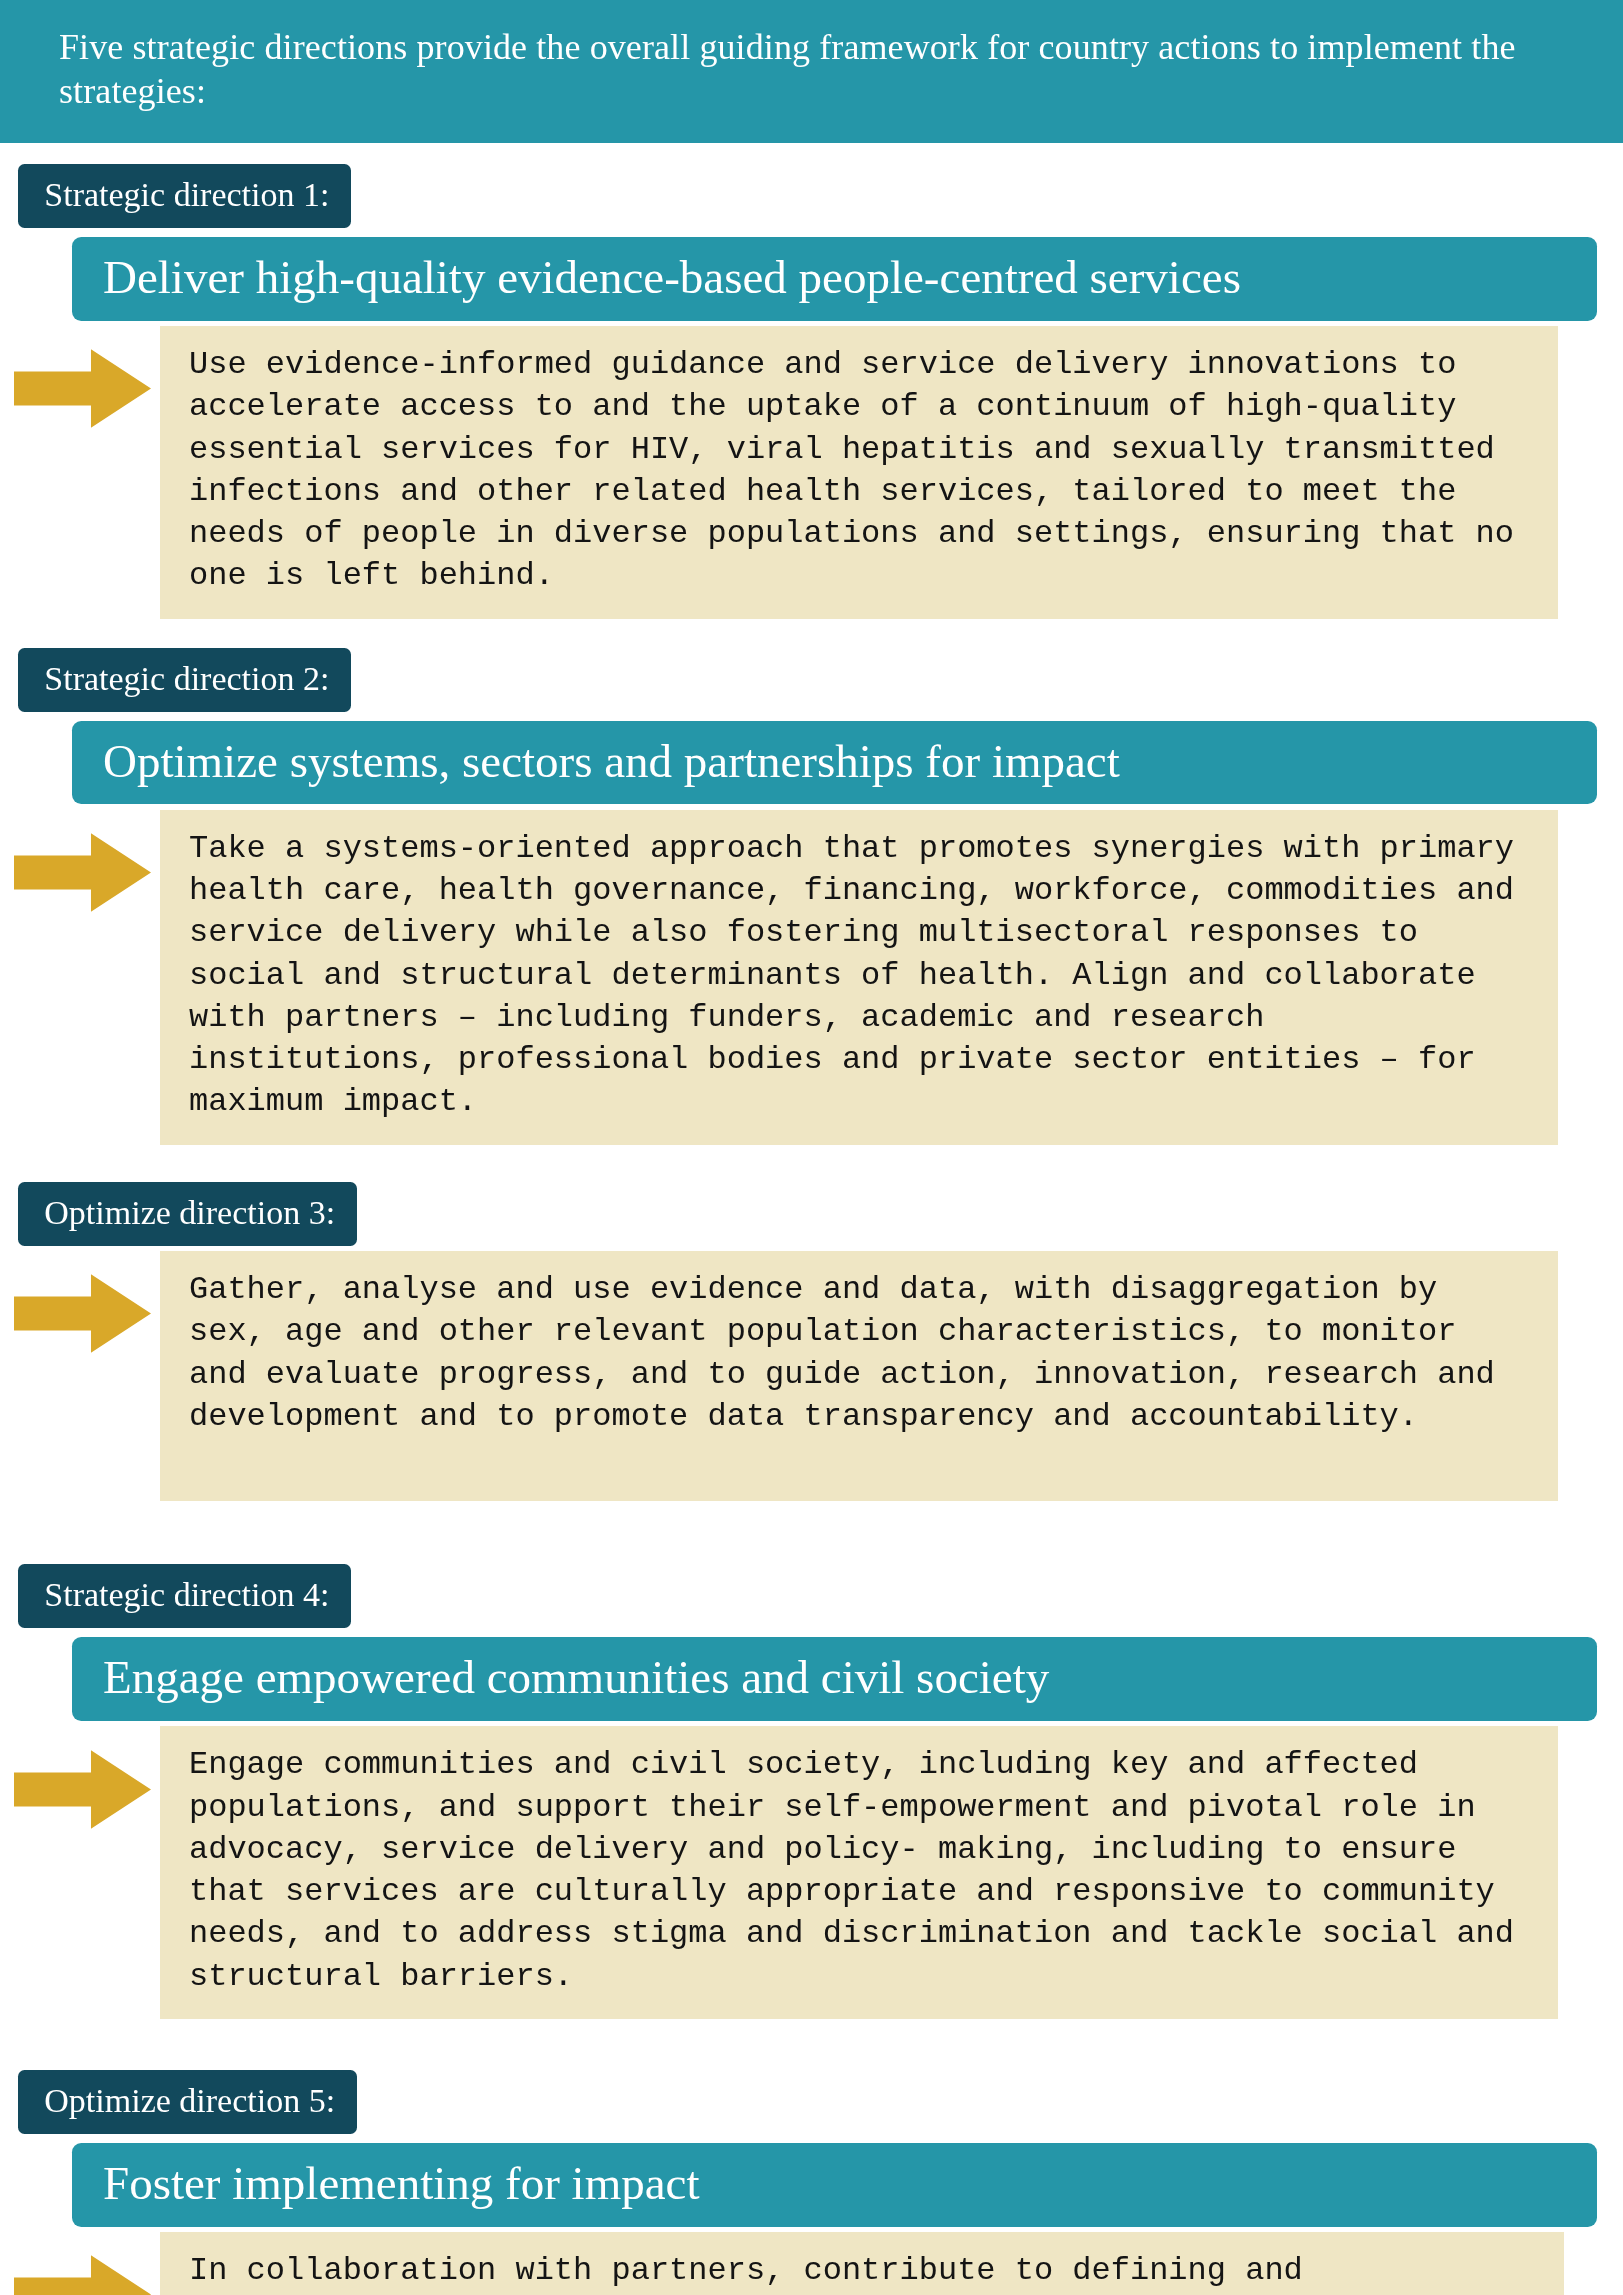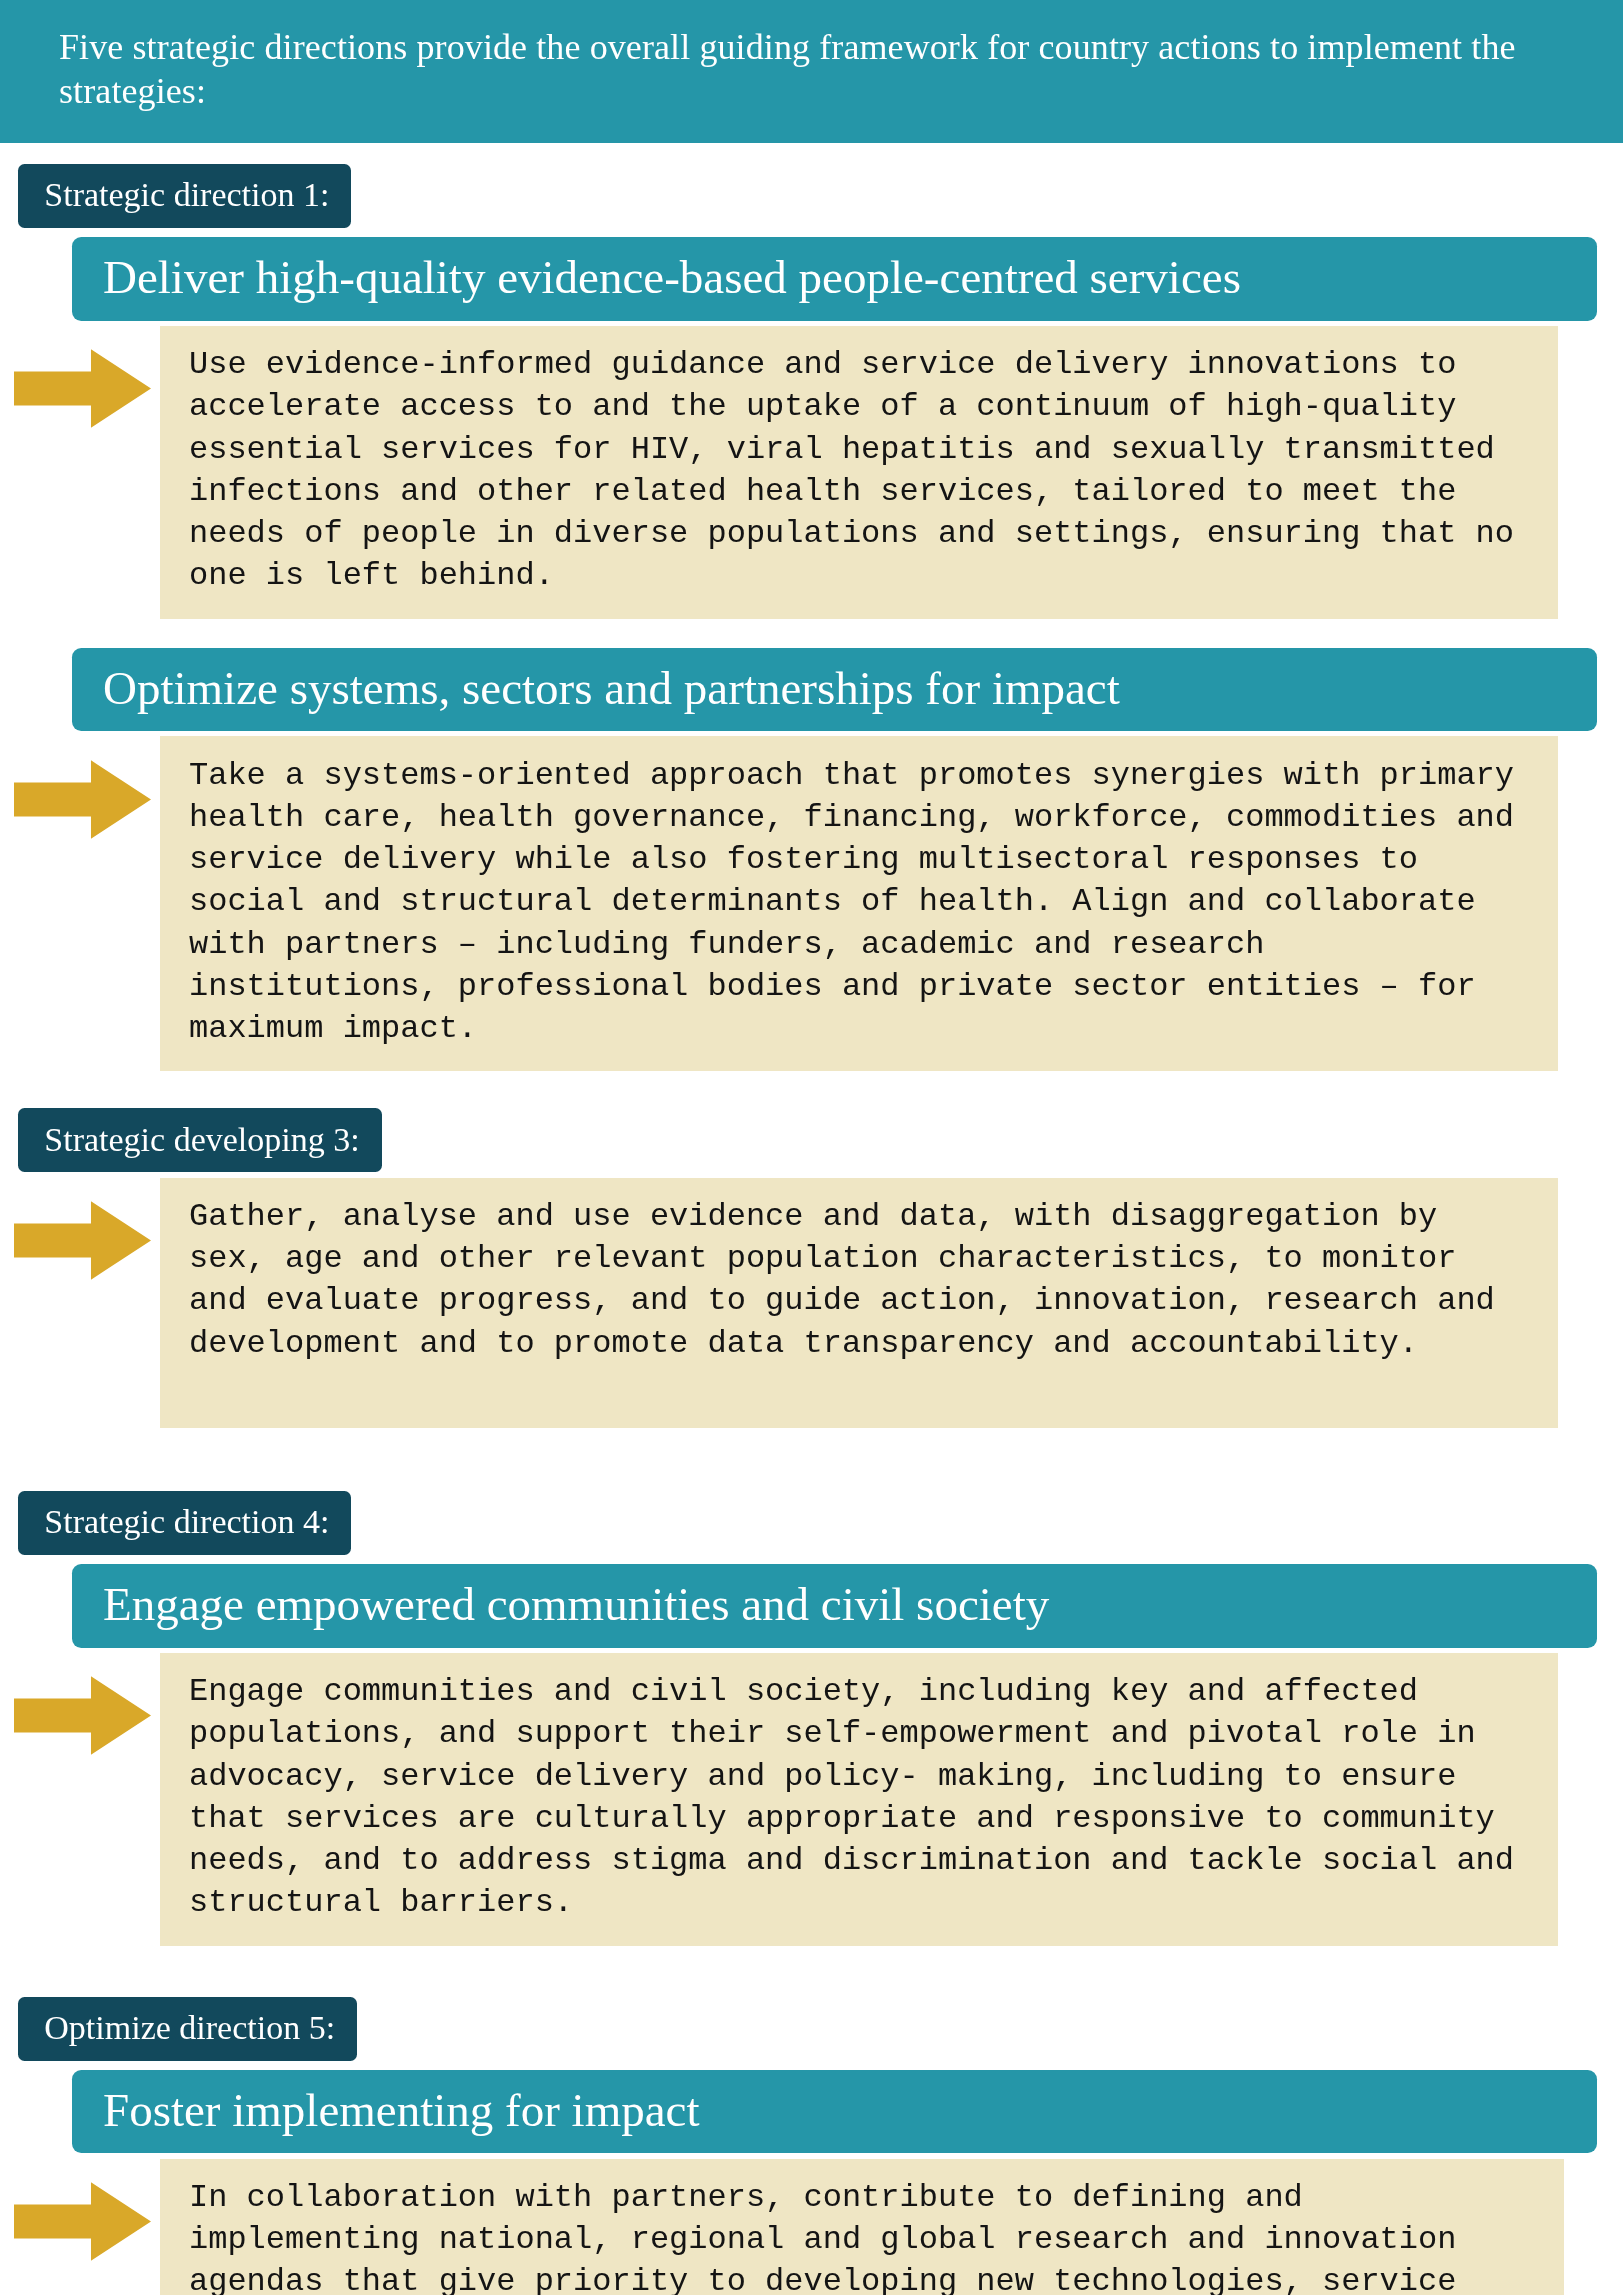--- a/index.html
+++ b/index.html
@@ -131,37 +131,38 @@
           <svg width="137" height="79" viewBox="0 0 210 120" aria-hidden="true">
             <polygon points="0,34 118,34 118,0 210,60 118,120 118,86 0,86" fill="#d9a829"></polygon>
           </svg>
         </span>
       </div>
       <div class="sd-text">Use evidence-informed guidance and service delivery innovations to accelerate access to and the uptake of a continuum of high-quality essential services for HIV, viral hepatitis and sexually transmitted infections and other related health services, tailored to meet the needs of people in diverse populations and settings, ensuring that no one is left behind.</div>
     </div>
   </div>
 
   <div class="block block-2">
+    <div class="sd-label">Strategic direction 2:</div>
     <div class="sd-title-row">
       <div class="sd-title">Optimize systems, sectors and partnerships for impact</div>
     </div>
     <div class="sd-body-row">
       <div class="arrow-cell">
         <span class="arrow">
           <svg width="137" height="79" viewBox="0 0 210 120" aria-hidden="true">
             <polygon points="0,34 118,34 118,0 210,60 118,120 118,86 0,86" fill="#d9a829"></polygon>
           </svg>
         </span>
       </div>
       <div class="sd-text">Take a systems-oriented approach that promotes synergies with primary health care, health governance, financing, workforce, commodities and service delivery while also fostering multisectoral responses to social and structural determinants of health. Align and collaborate with partners – including funders, academic and research institutions, professional bodies and private sector entities – for maximum impact.</div>
     </div>
   </div>
 
   <div class="block block-3">
-    <div class="sd-label">Strategic developing 3:</div>
+    <div class="sd-label">Optimize direction 3:</div>
     <div class="sd-body-row">
       <div class="arrow-cell">
         <span class="arrow">
           <svg width="137" height="79" viewBox="0 0 210 120" aria-hidden="true">
             <polygon points="0,34 118,34 118,0 210,60 118,120 118,86 0,86" fill="#d9a829"></polygon>
           </svg>
         </span>
       </div>
       <div class="sd-text">Gather, analyse and use evidence and data, with disaggregation by sex, age and other relevant population characteristics, to monitor and evaluate progress, and to guide action, innovation, research and development and to promote data transparency and accountability.</div>
     </div>

